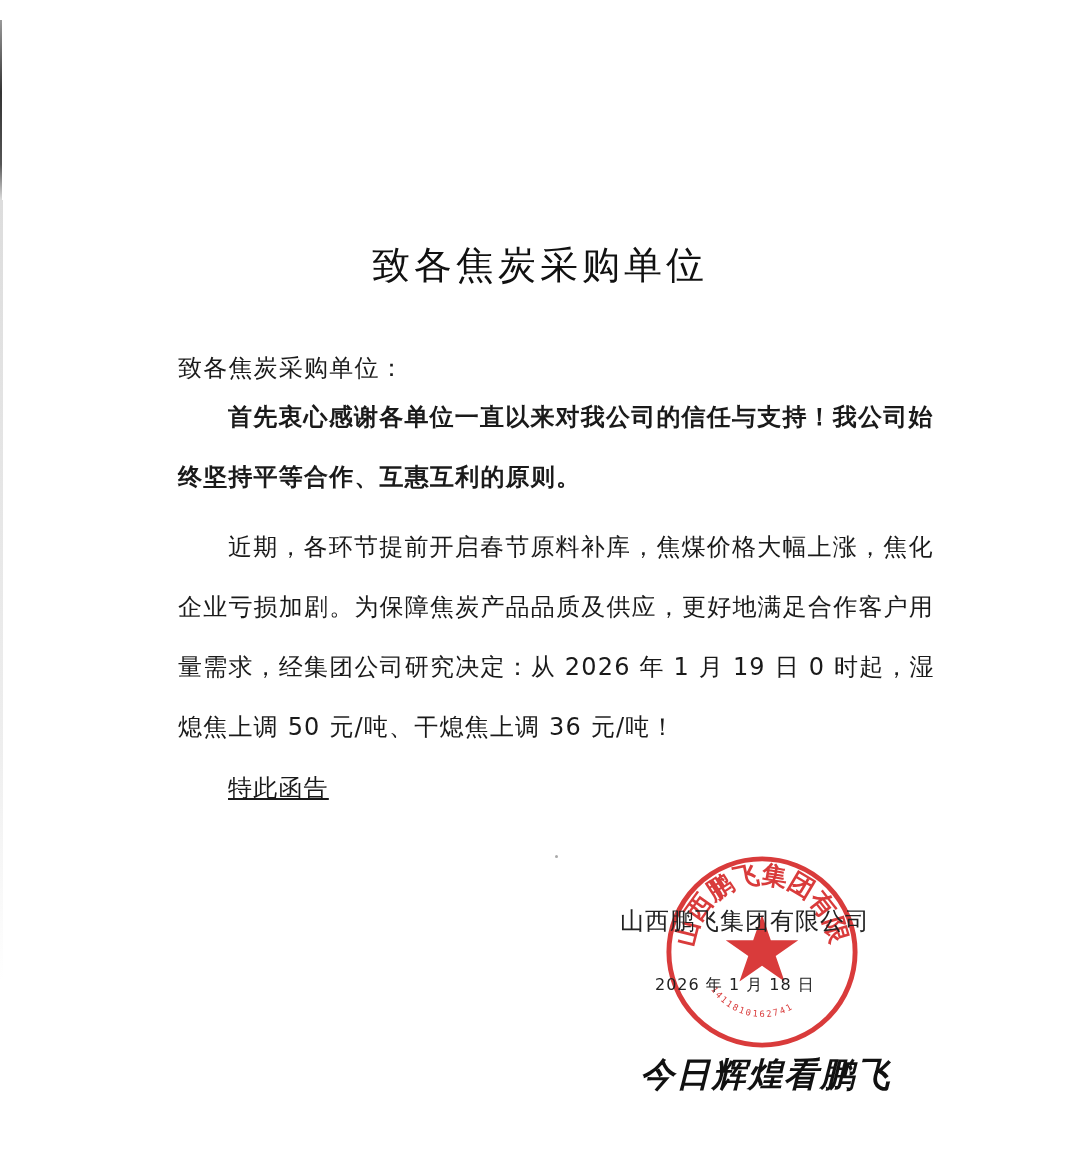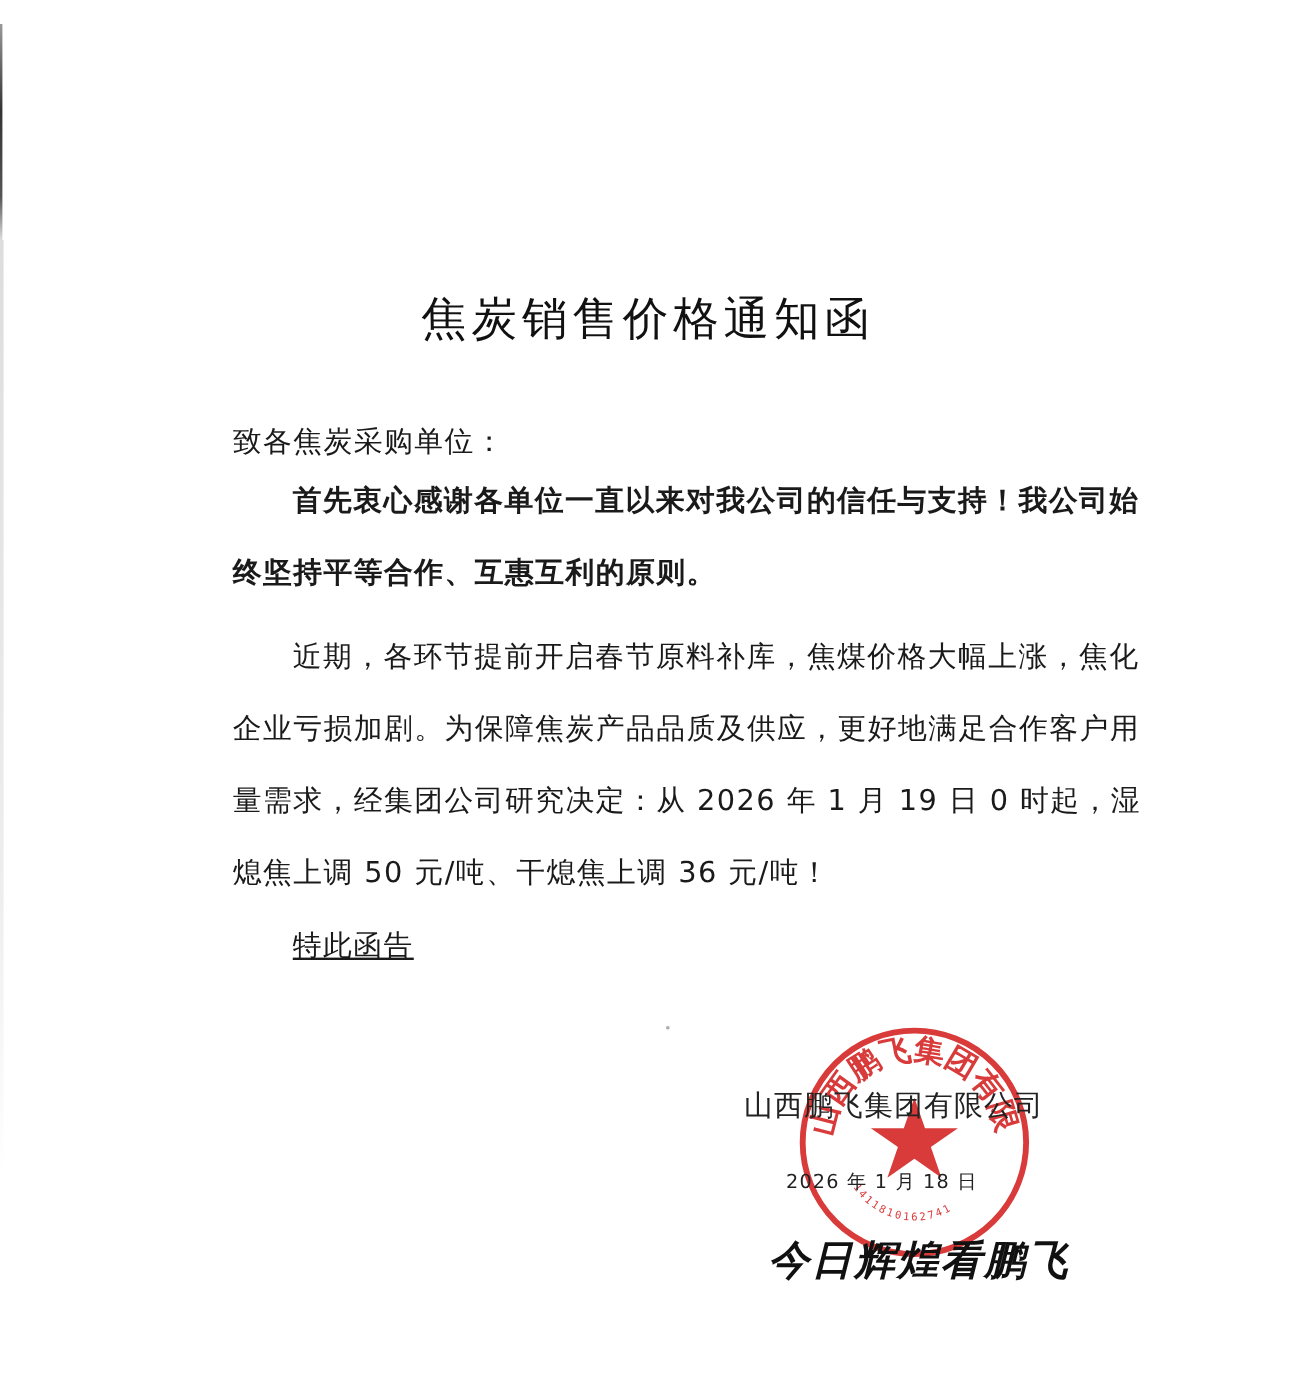--- a/index.html
+++ b/index.html
@@ -17,54 +17,53 @@
   }
   .title {
     position: absolute; left: 0; right: 0; top: 240px; text-align: center;
     font-size: 38px; letter-spacing: 4px; font-weight: 500; color: #111;
     font-family: "DejaVu Sans", "Liberation Sans", sans-serif;
   }
   .para {
     position: absolute; left: 178px; width: 760px;
     font-size: 24px; line-height: 60px; letter-spacing: 1.2px; color: #1a1a1a;
     font-family: "DejaVu Sans", "Liberation Sans", sans-serif;
-    margin-left: 16px;
   }
   .salutation { top: 338px; }
   .p1 { top: 387px; text-indent: 50px; font-weight: bold; }
   .p2 { top: 517px; text-indent: 50px; }
   .closing { top: 758px; text-indent: 50px; text-decoration: underline; }
   .sign-company {
     position: absolute; left: 620px; top: 905px; font-size: 24px; letter-spacing: 1px;
     font-family: "DejaVu Sans", "Liberation Sans", sans-serif; color: #222; z-index: 3;
   }
   .sign-date {
     position: absolute; left: 655px; top: 975px; font-size: 16px; letter-spacing: 1px;
     font-family: "DejaVu Sans", "Liberation Sans", sans-serif; color: #222; z-index: 3;
   }
   .seal {
     position: absolute; left: 664px; top: 854px; width: 196px; height: 196px; z-index: 2;
     opacity: 0.88;
   }
   .slogan {
-    position: absolute; left: 640px; top: 1028px; font-size: 34px; letter-spacing: 2px;
+    position: absolute; left: 640px; top: 1052px; font-size: 34px; letter-spacing: 2px;
     font-family: "DejaVu Serif", "Liberation Serif", serif; font-weight: bold; font-style: italic;
     color: #111; z-index: 3;
   }
   .mark {
     position: absolute; left: 555px; top: 855px; width: 3px; height: 3px; background: #aaa; border-radius: 50%;
   }
 </style>
 </head>
 <body>
 
 <div class="edge-left"></div>
 <div class="edge-left-lower"></div>
 
-<div class="title">焦炭销售价格通知函</div>
+<div class="title">致各焦炭采购单位</div>
 
 <div class="para salutation">致各焦炭采购单位：</div>
 <div class="para p1">首先衷心感谢各单位一直以来对我公司的信任与支持！我公司始终坚持平等合作、互惠互利的原则。</div>
 <div class="para p2">近期，各环节提前开启春节原料补库，焦煤价格大幅上涨，焦化企业亏损加剧。为保障焦炭产品品质及供应，更好地满足合作客户用量需求，经集团公司研究决定：从 2026 年 1 月 19 日 0 时起，湿熄焦上调 50 元/吨、干熄焦上调 36 元/吨！</div>
 <div class="para closing">特此函告</div>
 
 <div class="mark"></div>
 
 <svg class="seal" viewBox="0 0 200 200">
   <defs>

